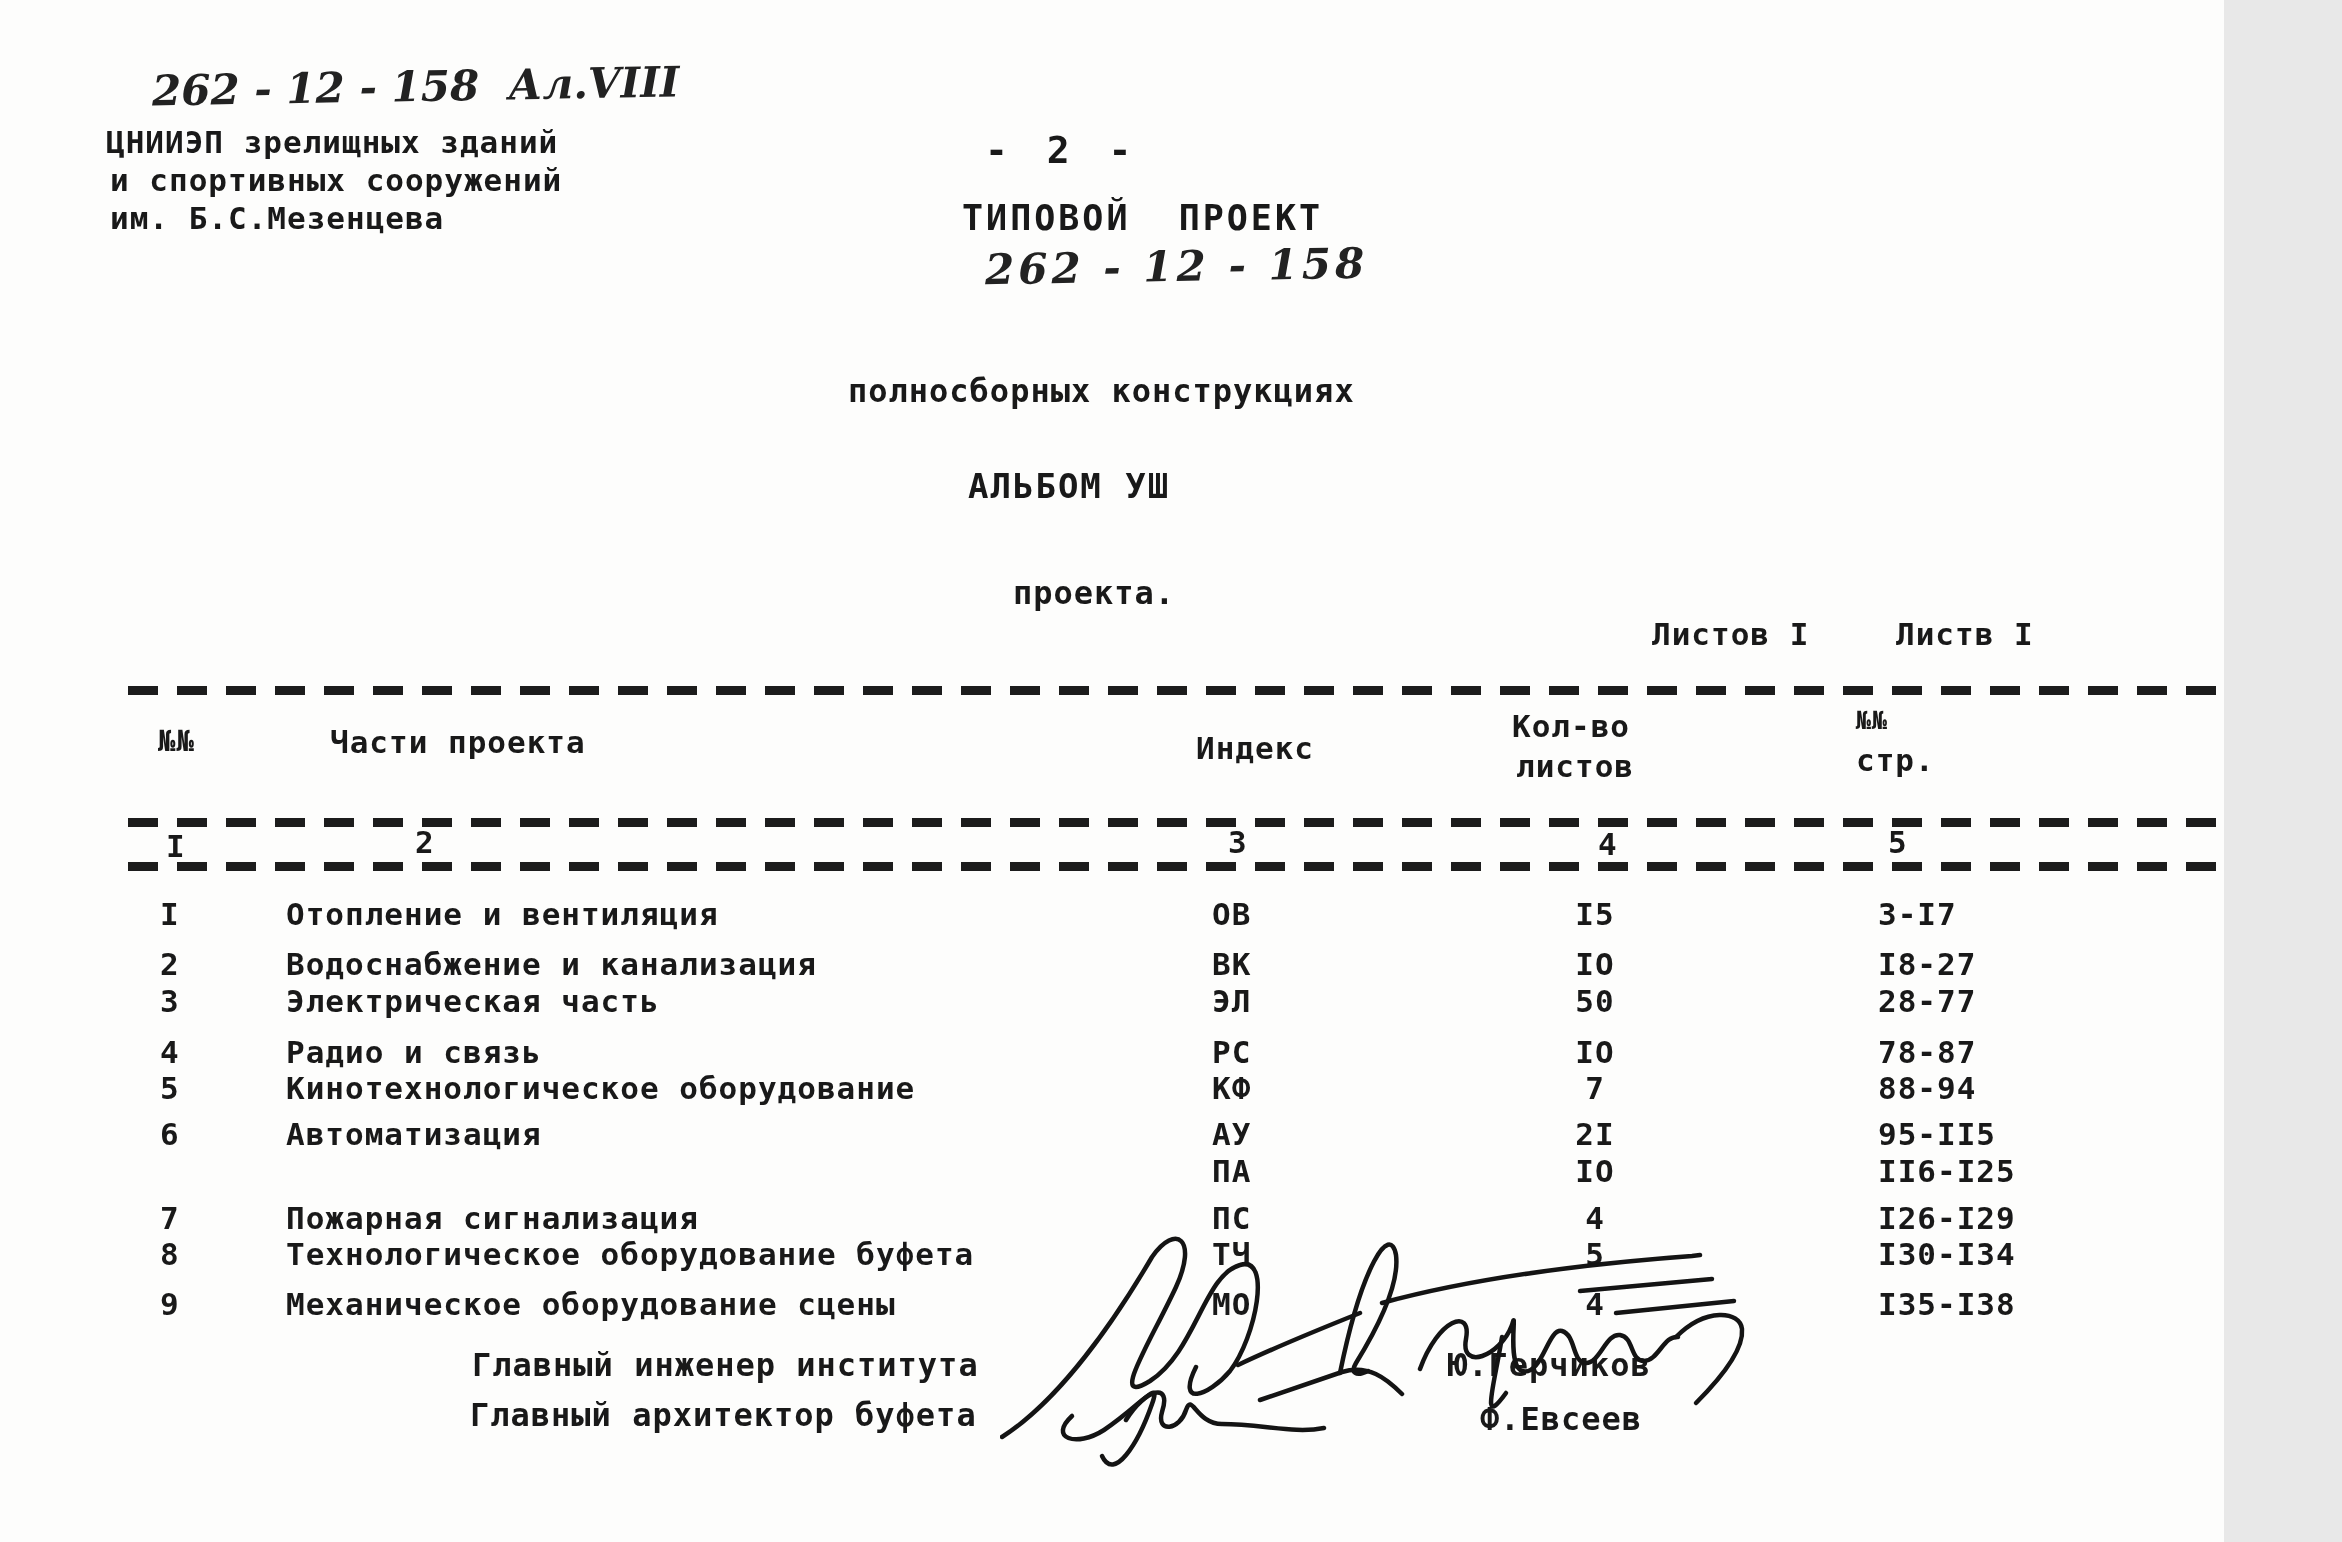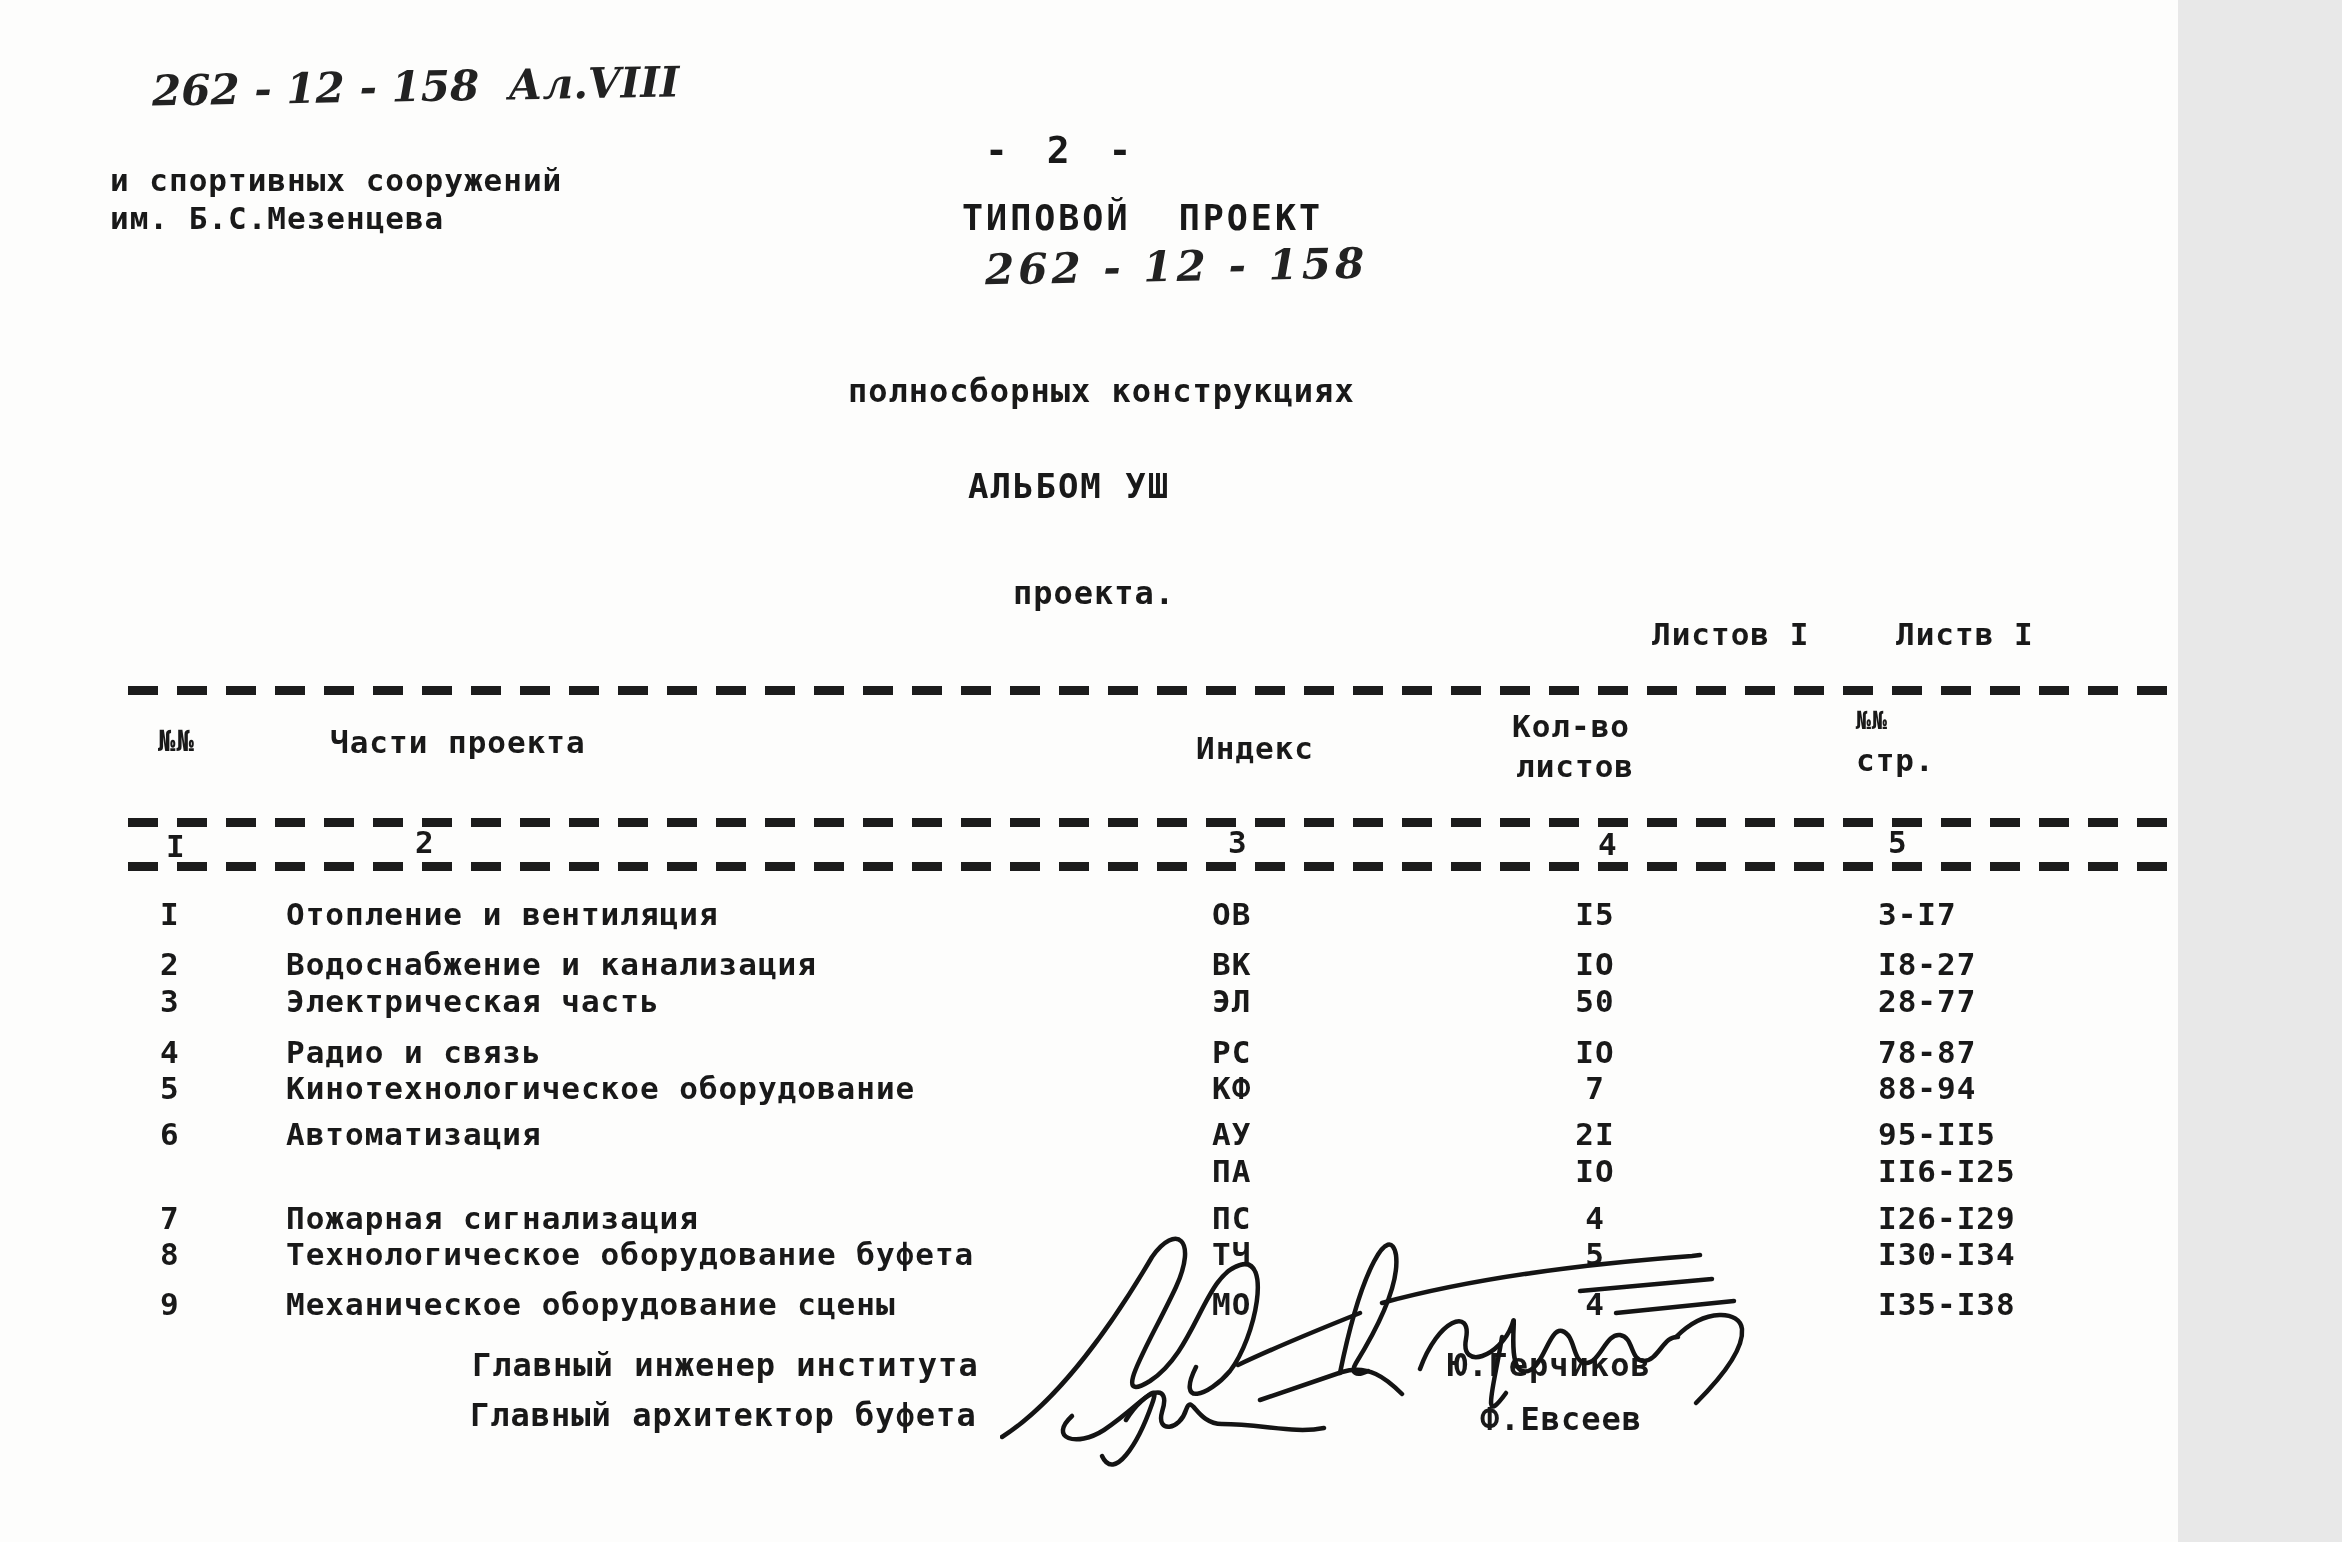--- a/index.html
+++ b/index.html
@@ -3,20 +3,21 @@
 <meta charset="utf-8">
 <style>
   html,body{margin:0;padding:0;background:#e8e8e8;}
   .page{
     position:relative;
     width:2178px;height:1542px;
     background:#fdfdfc;
     font-family:"DejaVu Sans Mono","Liberation Mono",monospace;
     color:#191919;
     overflow:hidden;
+    padding-left:46px;
   }
   .tw{position:absolute;font-weight:bold;white-space:pre;letter-spacing:1px;}
   .hw{
     position:absolute;
     font-family:"DejaVu Serif","Liberation Serif",serif;
     font-style:italic;font-weight:bold;
     white-space:pre;color:#222;
   }
   .dashes{
     position:absolute;left:128px;width:2088px;height:9px;
@@ -24,20 +25,21 @@
   }
   .sig{position:absolute;}
   .sig path{fill:none;stroke:#141414;stroke-width:4.5;stroke-linecap:round;}
 </style>
 </head>
 <body>
 
 <div class="page">
 
   <div class="hw" style="left:152px;top:62px;font-size:42px;transform:rotate(-1deg);">262 - 12 - 158  Ал.VIII</div>
+  <div class="tw" style="left:106px;top:124px;font-size:31px;">ЦНИИЭП зрелищных зданий</div>
   <div class="tw" style="left:110px;top:162px;font-size:31px;">и спортивных сооружений</div>
   <div class="tw" style="left:110px;top:200px;font-size:31px;">им. Б.С.Мезенцева</div>
 
   <div class="tw" style="left:985px;top:128px;font-size:38px;letter-spacing:8px;">- 2 -</div>
   <div class="tw" style="left:962px;top:198px;font-size:35px;letter-spacing:3px;">ТИПОВОЙ  ПРОЕКТ</div>
   <div class="hw" style="left:985px;top:242px;font-size:42px;letter-spacing:4px;transform:rotate(-1deg);">262 - 12 - 158</div>
 
   <div class="tw" style="left:848px;top:372px;font-size:32px;">полносборных конструкциях</div>
 
   <div class="tw" style="left:968px;top:466px;font-size:34px;letter-spacing:2px;">АЛЬБОМ УШ</div>

